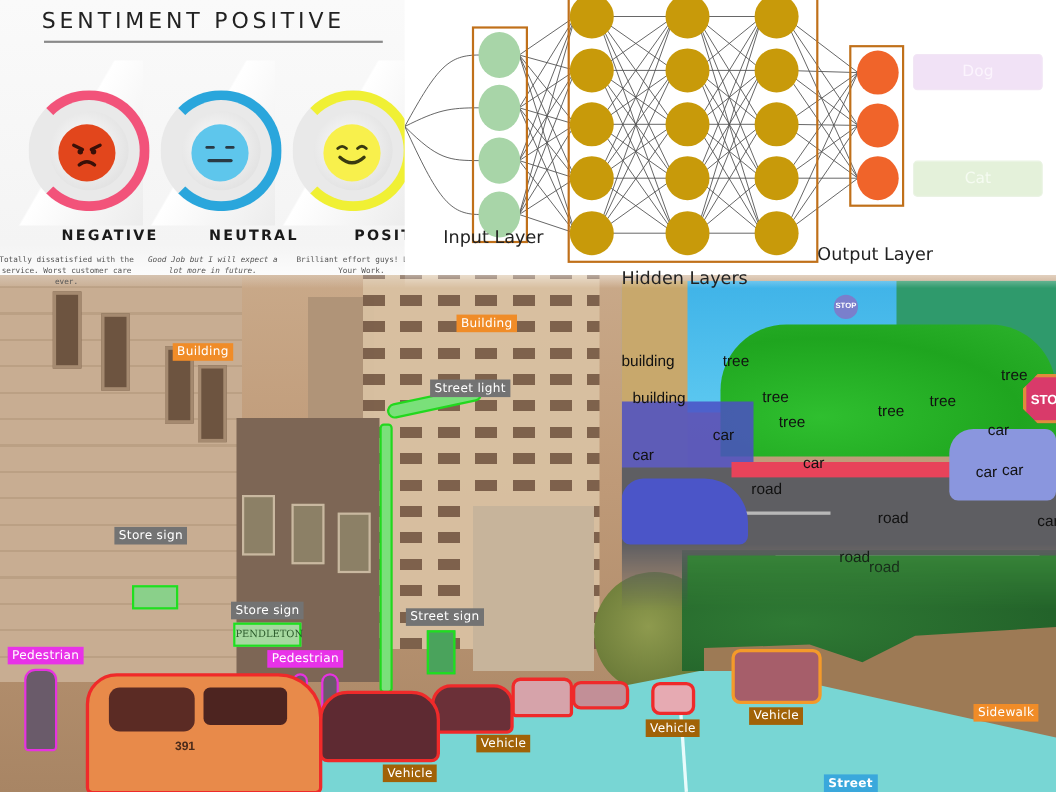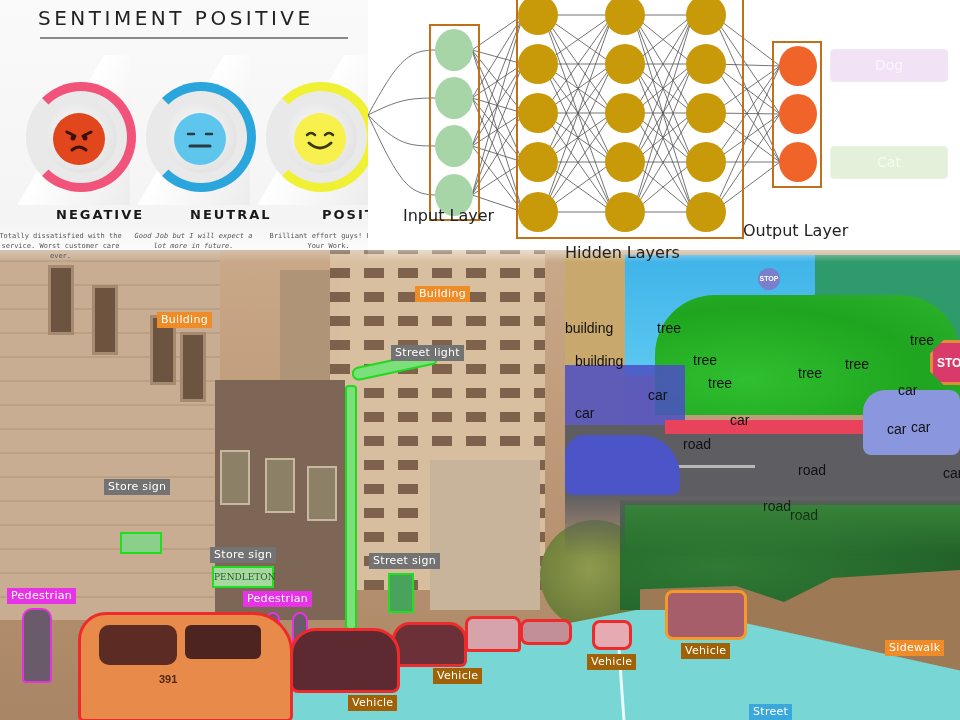--- a/index.html
+++ b/index.html
@@ -171,21 +171,21 @@
   <span class="tag green" style="left:104px;top:479px;">Store sign</span>
   <span class="tag green" style="left:210px;top:547px;">Store sign</span>
   <span class="tag green" style="left:369px;top:553px;">Street sign</span>
   <span class="tag magenta" style="left:7px;top:588px;">Pedestrian</span>
   <span class="tag magenta" style="left:243px;top:591px;">Pedestrian</span>
   <span class="tag red" style="left:348px;top:695px;">Vehicle</span>
   <span class="tag red" style="left:433px;top:668px;">Vehicle</span>
   <span class="tag red" style="left:587px;top:654px;">Vehicle</span>
   <span class="tag red" style="left:681px;top:643px;">Vehicle</span>
   <span class="tag orange" style="left:885px;top:640px;">Sidewalk</span>
-  <span class="tag blue" style="left:749px;top:704px;">Street</span>
+  <span class="tag blue" style="left:749px;top:704px;font-weight:bold;">Street</span>
 
   <div class="seg">
     <div class="sky"></div>
     <div class="trees2"></div>
     <div class="trees"></div>
     <div class="bldg-l"></div>
     <div class="blue-l"></div>
     <div class="road">
       <div class="road-line" style="left:30px;top:40px;width:160px;"></div>
       <div class="road-line" style="left:140px;top:80px;width:240px;"></div>

